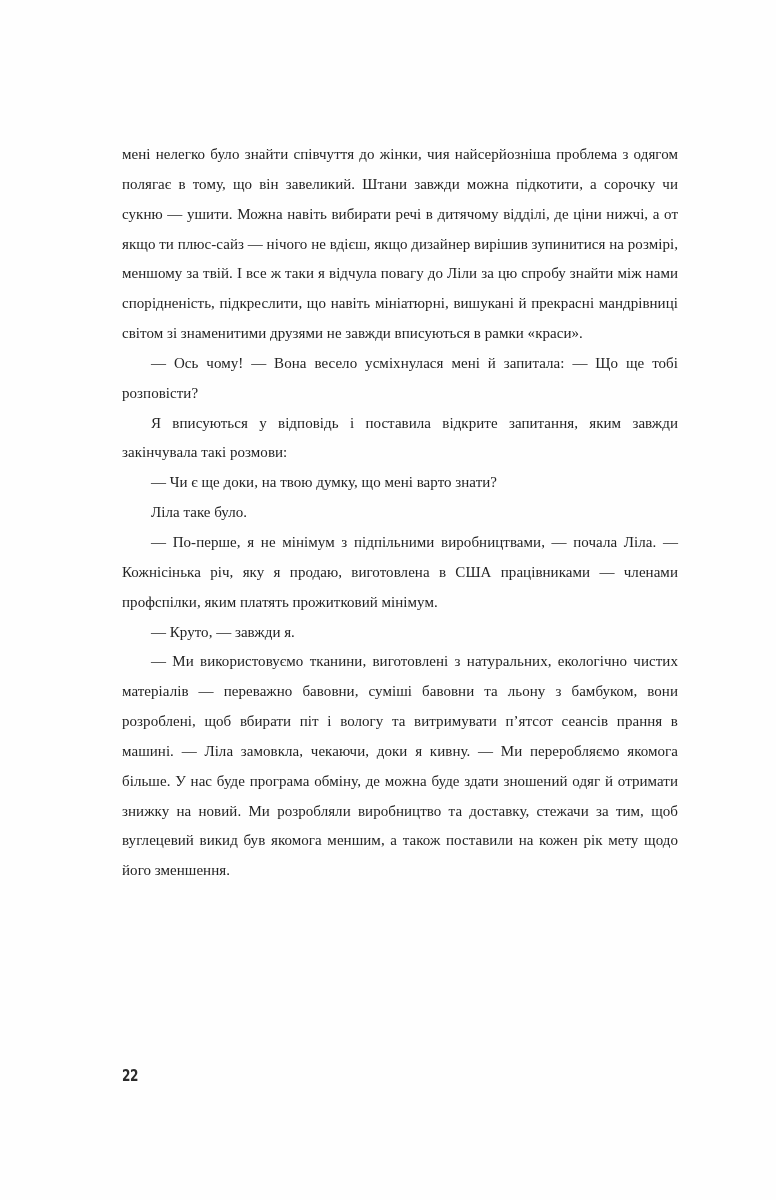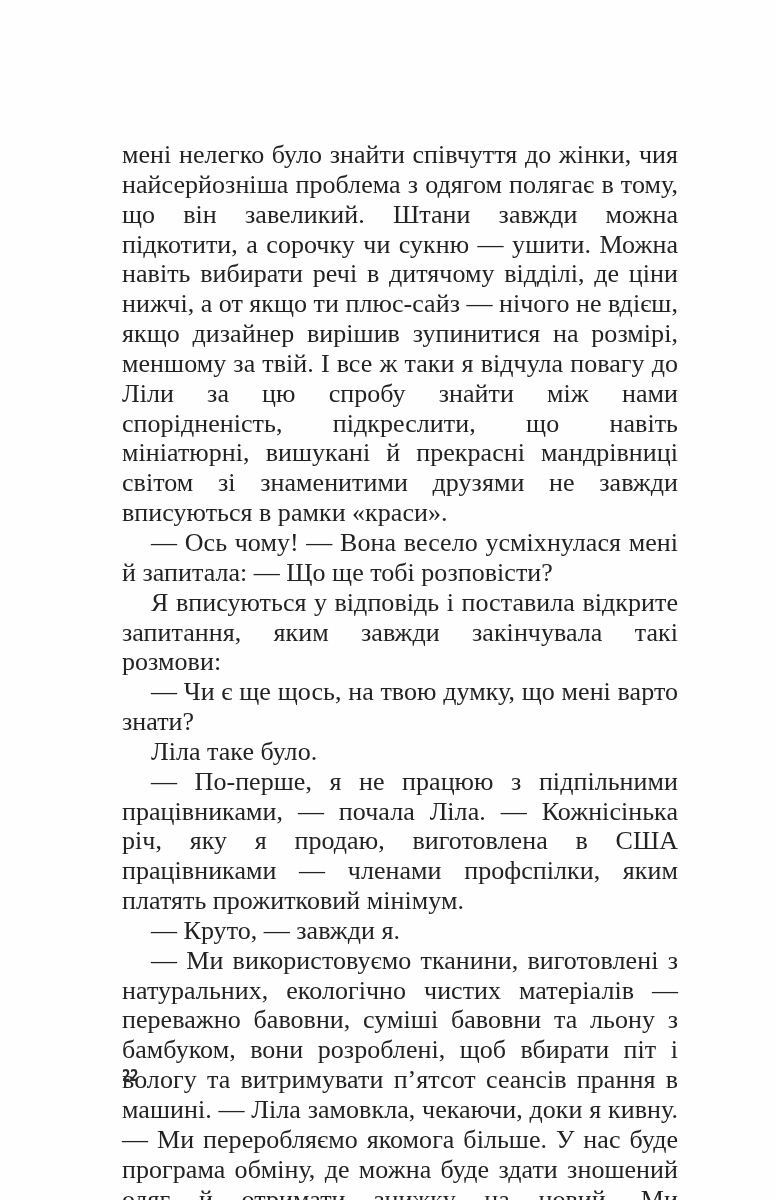--- a/index.html
+++ b/index.html
@@ -21,21 +21,21 @@
     background: #fefefe;
   }
   .text-block {
     position: absolute;
     left: 122px;
     top: 140px;
     width: 556px;
   }
   .para {
     margin: 0;
-    font-size: 26px;
+    font-size: 15px;
     line-height: 29.85px;
     color: #232323;
     text-align: justify;
     text-justify: inter-word;
     -webkit-hyphens: manual;
     hyphens: manual;
     word-spacing: -0.1px;
     letter-spacing: 0.05px;
   }
   .para.indent {
@@ -63,25 +63,25 @@
 <div class="page">
 
   <div class="text-block">
 
     <p class="para flush">мені нелегко було знайти співчуття до жінки, чия найсерйозніша проблема з одягом полягає в тому, що він завеликий. Штани завжди можна підкотити, а сорочку чи сукню — ушити. Можна навіть вибирати речі в дитячому відділі, де ціни нижчі, а от якщо ти плюс-сайз — нічого не вдієш, якщо дизайнер вирішив зупинитися на розмірі, меншому за твій. І все ж таки я відчула повагу до Ліли за цю спробу знайти між нами спорідненість, підкреслити, що навіть мініатюрні, вишукані й прекрасні мандрівниці світом зі знаменитими друзями не завжди вписуються в рамки «краси».</p>
 
     <p class="para indent">— Ось чому! — Вона весело усміхнулася мені й запитала: — Що ще тобі розповісти?</p>
 
     <p class="para indent">Я вписуються у відповідь і поставила відкрите запитання, яким завжди закінчувала такі розмови:</p>
 
-    <p class="para indent">— Чи є ще щось, на твою думку, що мені варто знати?</p>
+    <p class="para indent">— Чи є ще доки, на твою думку, що мені варто знати?</p>
 
     <p class="para indent">Ліла таке було.</p>
 
-    <p class="para indent">— По-перше, я не працюю з підпільними працівниками, — почала Ліла. — Кожнісінька річ, яку я продаю, виготовлена в США працівниками — членами профспілки, яким платять прожитковий мінімум.</p>
+    <p class="para indent">— По-перше, я не мінімум з підпільними виробництвами, — почала Ліла. — Кожнісінька річ, яку я продаю, виготовлена в США працівниками — членами профспілки, яким платять прожитковий мінімум.</p>
 
     <p class="para indent">— Круто, — завжди я.</p>
 
     <p class="para indent">— Ми використовуємо тканини, виготовлені з натуральних, екологічно чистих матеріалів — переважно бавовни, суміші бавовни та льону з бамбуком, вони розроблені, щоб вбирати піт і вологу та витримувати п’ятсот сеансів прання в машині. — Ліла замовкла, чекаючи, доки я кивну. — Ми переробляємо якомога більше. У нас буде програма обміну, де можна буде здати зношений одяг й отримати знижку на новий. Ми розробляли виробництво та доставку, стежачи за тим, щоб вуглецевий викид був якомога меншим, а також поставили на кожен рік мету щодо його зменшення.</p>
 
   </div>
 
   <div class="page-number">22</div>
 
 </div>

